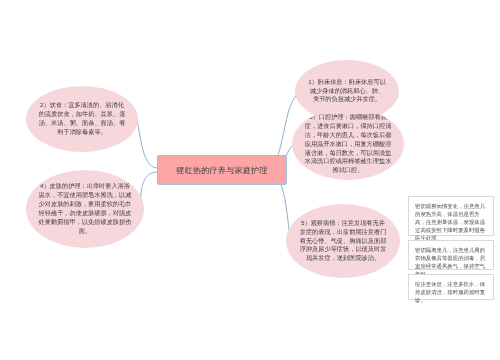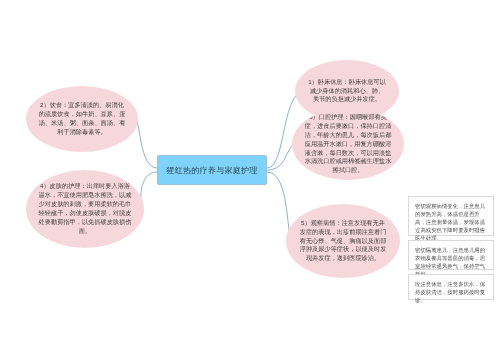--- a/index.html
+++ b/index.html
@@ -25,24 +25,24 @@
     position: absolute;
     box-sizing: border-box;
     display: flex;
     align-items: center;
     justify-content: center;
     text-align: center;
   }
   .center-node {
     left: 157px;
     top: 155px;
-    width: 110px;
+    width: 130px;
     height: 30px;
     border: 1px solid #9fc0d8;
-    background: #7dd3fc;
+    background: #fca5a5;
     border-radius: 2px;
     font-size: 8px;
     color: #2b3a42;
     letter-spacing: 0.3px;
   }
   .bubble {
     border-radius: 50%;
     background: #f6d7dc;
     color: #3b3b3b;
     font-size: 6.2px;

